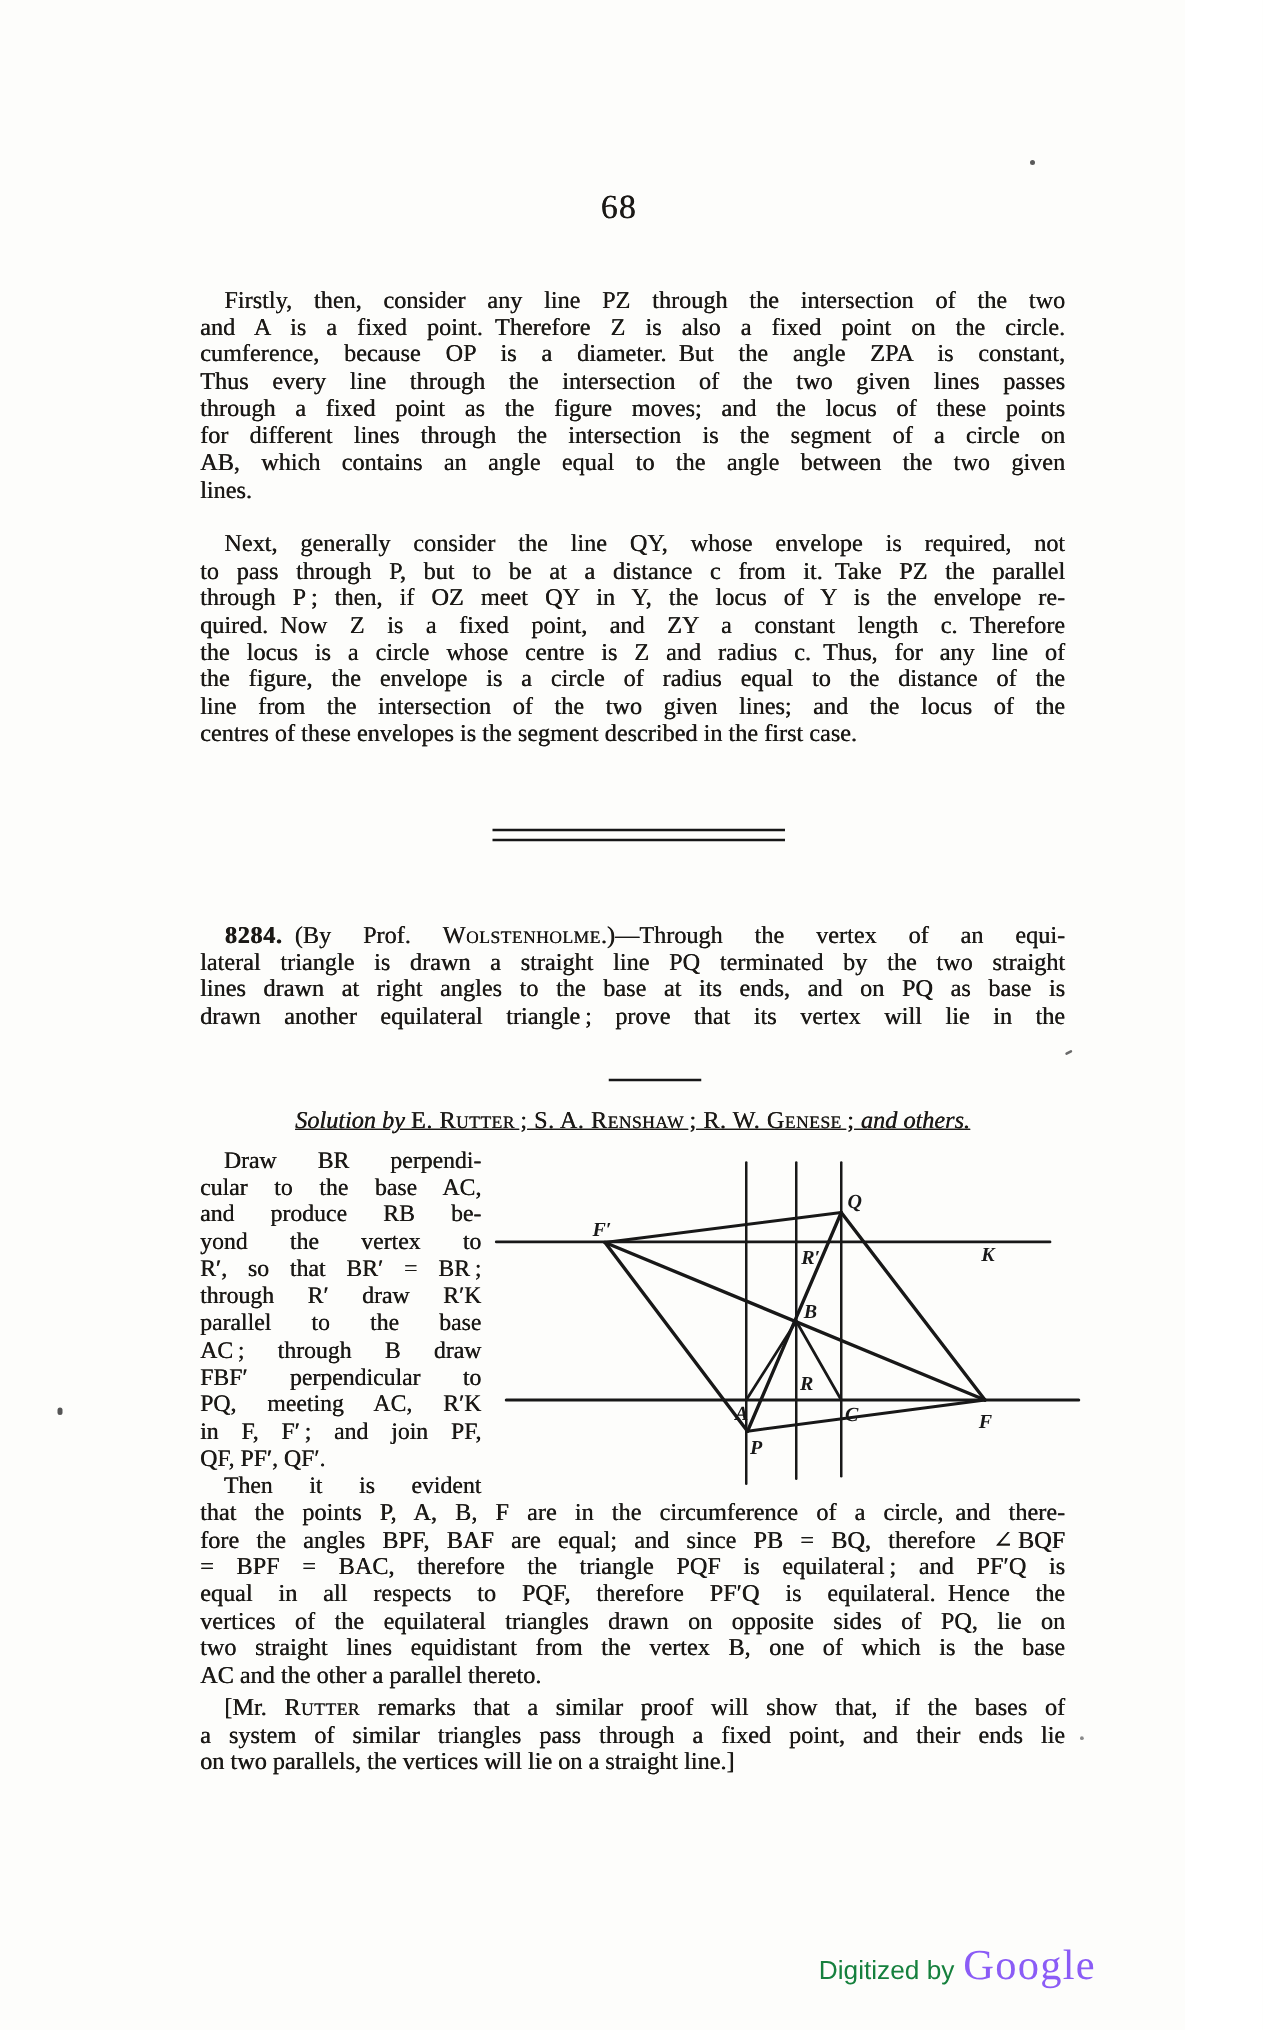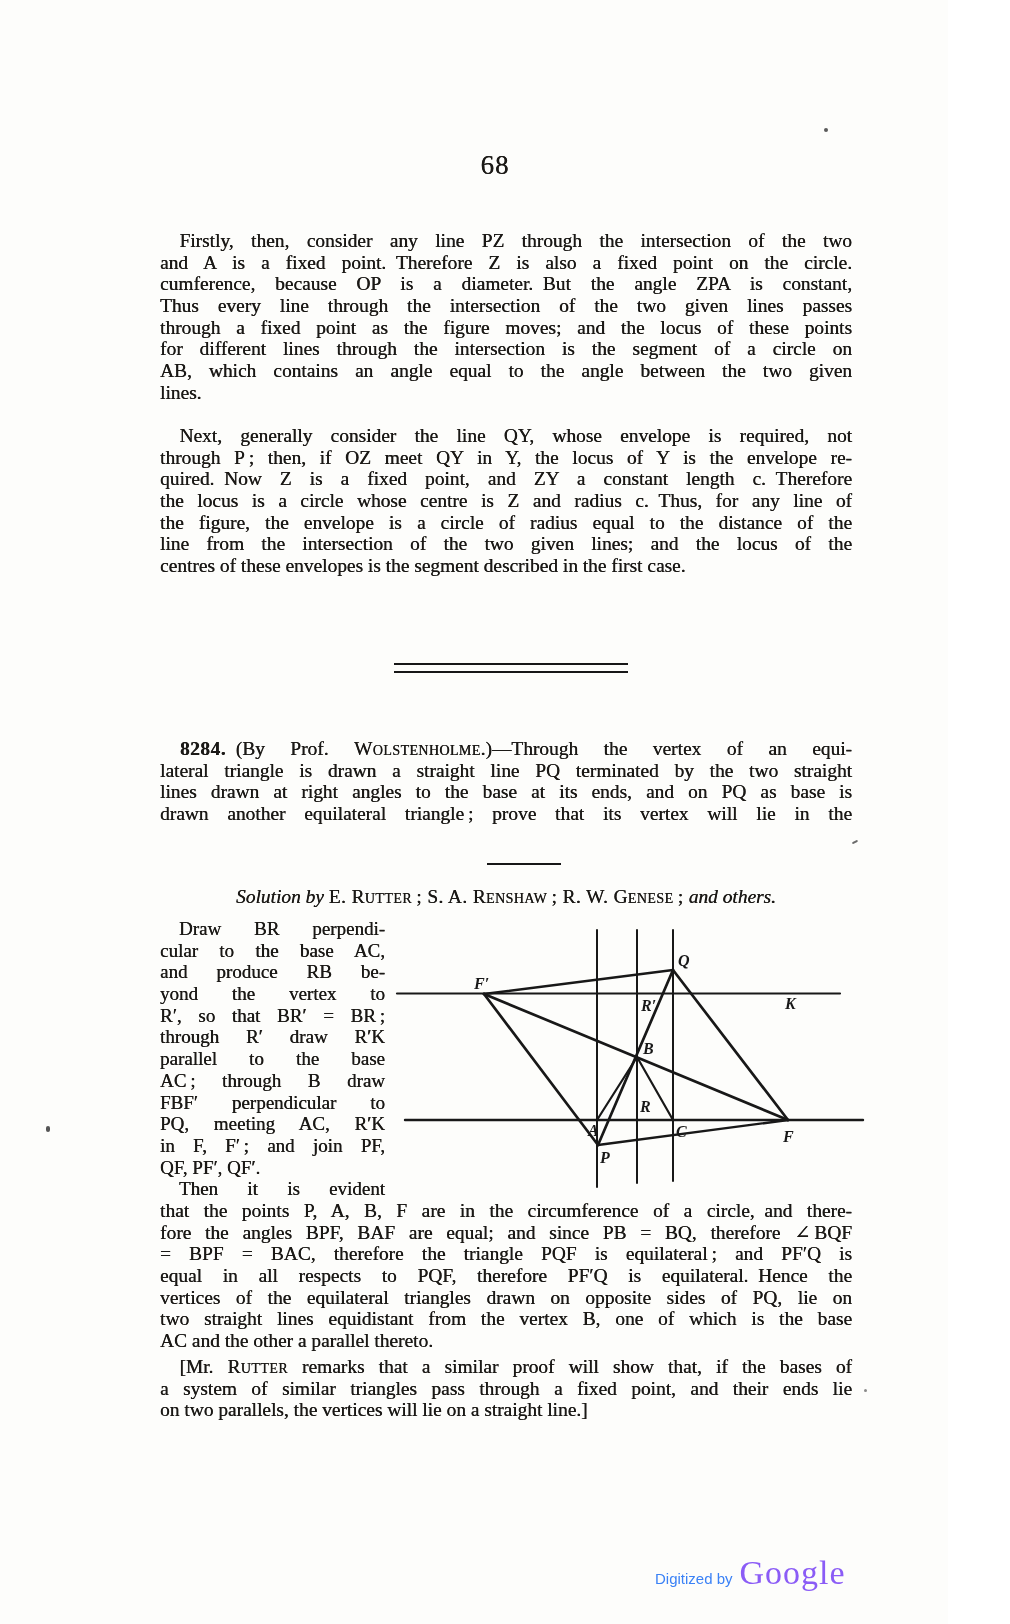--- a/index.html
+++ b/index.html
@@ -30,32 +30,32 @@
   .rule-double {
     position:absolute; left:394px; top:663px; width:234px; height:6px;
     border-top:2.8px solid #171717; border-bottom:2px solid #171717;
   }
   .rule-short {
     position:absolute; left:487px; top:863px; width:74px; height:0;
     border-top:2.6px solid #171717;
   }
   .sol-head {
     position:absolute; left:160px; top:886px; width:692px; text-align:center;
-    font-size:19.4px; text-shadow:0.3px 0 0 currentColor;
+    font-size:19.4px; text-shadow:0.3px 0 0 currentColor;text-decoration:underline;
   }
   .figure { position:absolute; left:390px; top:915px; width:480px; height:280px; }
   .figure line { stroke:#181818; stroke-linecap:round; }
   .figure text {
     fill:#181818; font-style:italic; font-weight:bold; font-size:16px;
     font-family:"Liberation Serif","DejaVu Serif",serif;
   }
   .watermark { position:absolute; left:655px; top:1554px; }
   .wm-digitized {
     font-family:"Liberation Sans","DejaVu Sans",sans-serif;
-    font-size:15px; color:#3b82f6; margin-right:7px;
+    font-size:21px; color:#15803d; margin-right:7px;
   }
   .wm-brand {
     font-family:"Liberation Serif","DejaVu Serif",serif;
     font-size:34px; color:#8b5cf6; letter-spacing:1px;
   }
   .speck { position:absolute; background:#5a5a5a; border-radius:50%; }
   .speck.s1 { left:824px; top:128px; width:4px; height:4px; }
   .speck.s2 { left:852px; top:841px; width:6px; height:2px; border-radius:1px; transform:rotate(-28deg); background:#6a6a6a; }
   .speck.s3 { left:46px; top:1126px; width:4px; height:6px; border-radius:2px; background:#555; }
   .speck.s4 { left:864px; top:1389px; width:3px; height:3px; background:#8a8a8a; }
@@ -73,20 +73,21 @@
       <div class="jline">cumference, because OP is a diameter. But the angle ZPA is constant,</div>
       <div class="jline">Thus every line through the intersection of the two given lines passes</div>
       <div class="jline">through a fixed point as the figure moves; and the locus of these points</div>
       <div class="jline">for different lines through the intersection is the segment of a circle on</div>
       <div class="jline">AB, which contains an angle equal to the angle between the two given</div>
       <div class="jline endline">lines.</div>
     </div>
 
   <div class="txt" style="top:425px">
       <div class="jline"> Next, generally consider the line QY, whose envelope is required, not</div>
+      <div class="jline">to pass through P, but to be at a distance c from it. Take PZ the parallel</div>
       <div class="jline">through P ; then, if OZ meet QY in Y, the locus of Y is the envelope re-</div>
       <div class="jline">quired. Now Z is a fixed point, and ZY a constant length c. Therefore</div>
       <div class="jline">the locus is a circle whose centre is Z and radius c. Thus, for any line of</div>
       <div class="jline">the figure, the envelope is a circle of radius equal to the distance of the</div>
       <div class="jline">line from the intersection of the two given lines; and the locus of the</div>
       <div class="jline endline">centres of these envelopes is the segment described in the first case.</div>
     </div>
 
   <div class="rule-double"></div>
 

